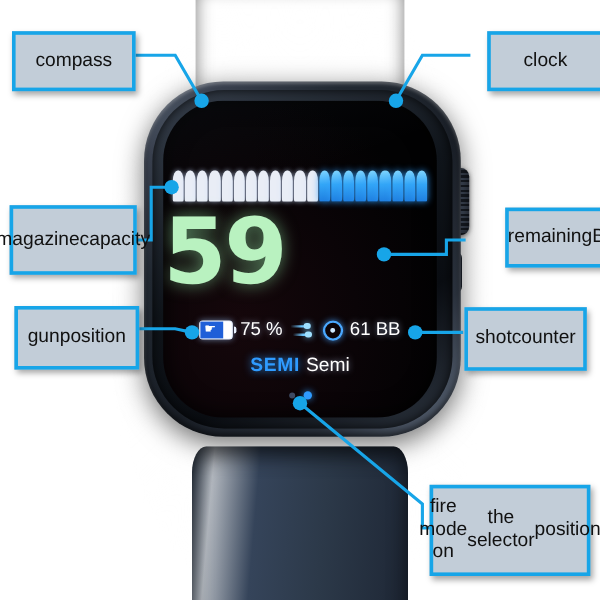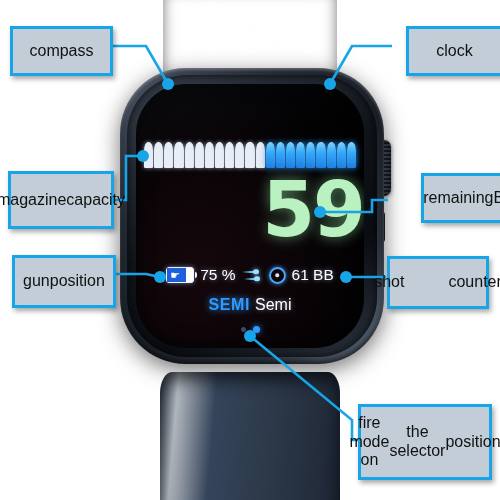--- a/index.html
+++ b/index.html
@@ -174,21 +174,21 @@
   }
   .bullet.spent {
     background: linear-gradient(180deg, #7fd4ff 0%, #33a6f7 45%, #1f7fe0 100%);
     box-shadow: 0 0 6px rgba(50,160,255,.9);
   }
 
   
   .big-count {
     position: absolute;
     left: 0; right: 0; top: 88px;
-    text-align: right;
+    text-align: left;
     font-family: "DejaVu Sans", sans-serif;
     font-weight: bold;
     font-size: 76px;
     line-height: 1;
     color: #b9f2c0;
     letter-spacing: -2px;
     text-shadow: 0 0 14px rgba(150,240,170,.55);
   }
 
   
@@ -453,21 +453,21 @@
       <br>
       <span>BBs</span>
     </div>
 
   <div class="callout" style="left:12px;  top:255px; width:104px; height:53px;">
       <span>gun</span>
       <br>
       <span>position</span>
     </div>
 
-  <div class="callout" style="left:387px; top:256px; width:102px; height:53px;gap:22px;">
+  <div class="callout" style="left:387px; top:256px; width:102px; height:53px;">
       <span>shot</span>
       <br>
       <span>counter</span>
     </div>
 
   <div class="callout" style="left:358px; top:404px; width:134px; height:76px;">
       <span>fire mode on</span>
       <br>
       <span>the selector</span>
       <br>

